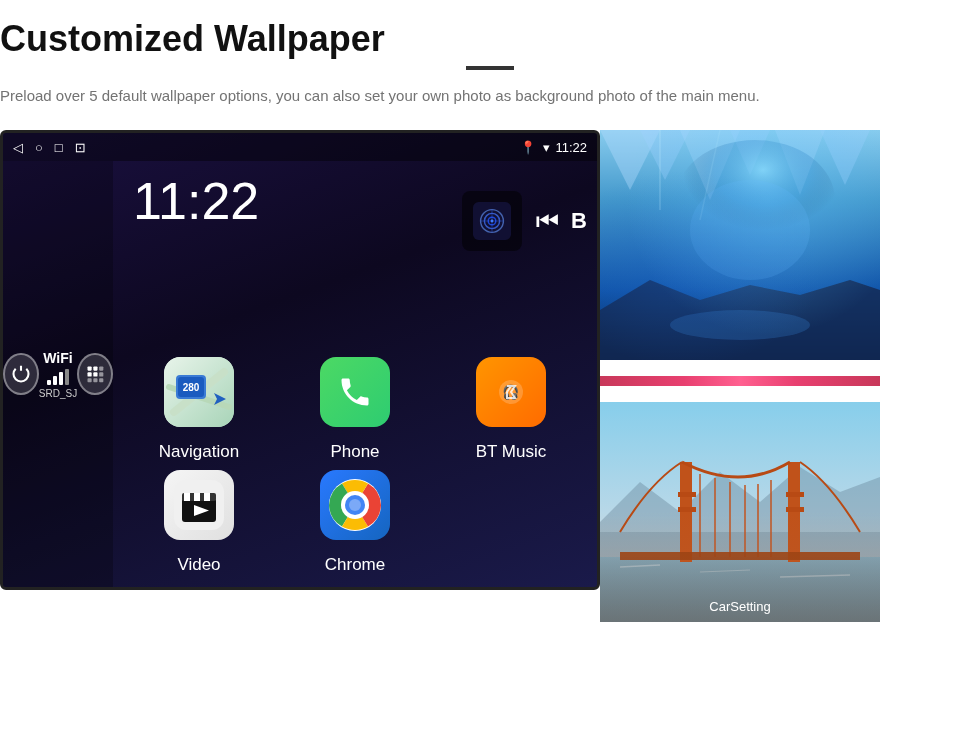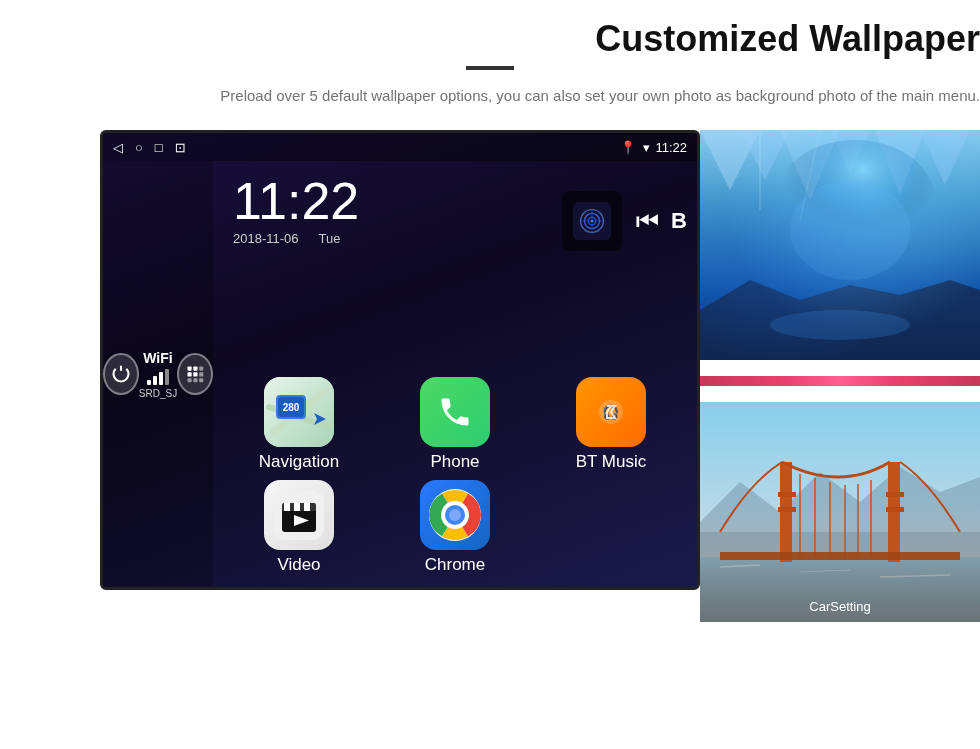--- a/index.html
+++ b/index.html
@@ -9,21 +9,21 @@
       background: #fff;
       font-family: Arial, sans-serif;
       overflow: hidden;
     }
 
     .page-container {
       width: 980px;
       height: 749px;
       display: flex;
       flex-direction: column;
-      align-items: flex-end;
+      align-items: flex-start;
       padding-top: 18px;
     }
 
     .page-title {
       font-size: 36px;
       font-weight: 900;
       color: #111;
       text-align: center;
       margin-bottom: 6px;
     }
@@ -231,21 +231,21 @@
       grid-template-columns: repeat(3, 1fr);
       grid-template-rows: repeat(2, 1fr);
       gap: 8px;
       padding: 8px 12px 12px 12px;
     }
 
     .app-item {
       display: flex;
       flex-direction: column;
       align-items: center;
-      gap: 5px;
+      gap: 15px;
     }
 
     .app-icon {
       width: 70px;
       height: 70px;
       border-radius: 16px;
       display: flex;
       align-items: center;
       justify-content: center;
       position: relative;
@@ -410,24 +410,20 @@
             <rect x="10" y="17" width="5" height="5" rx="1" opacity="0.5"></rect>
             <rect x="17" y="17" width="5" height="5" rx="1" opacity="0.5"></rect>
           </svg>
         </div>
       </div>
 
       <div class="android-main">
 
         <div class="clock-area">
           <div class="clock-time">11:22</div>
-          <div class="clock-date">
-            <span>2018-11-06</span>
-            <span>Tue</span>
-          </div>
         </div>
 
         <div class="media-row">
           <div class="media-icon-box">
             <svg width="38" height="38" viewBox="0 0 40 40" fill="none">
               <rect width="40" height="40" rx="6" fill="rgba(20,20,60,0.8)"></rect>
               <circle cx="20" cy="20" r="12" stroke="#6699ff" stroke-width="1.5" fill="none" opacity="0.6"></circle>
               <circle cx="20" cy="20" r="8" stroke="#4477ff" stroke-width="1.5" fill="none" opacity="0.7"></circle>
               <circle cx="20" cy="20" r="4" stroke="#2255ff" stroke-width="1.5" fill="none" opacity="0.8"></circle>
               <circle cx="20" cy="20" r="1.5" fill="#4488ff"></circle>

